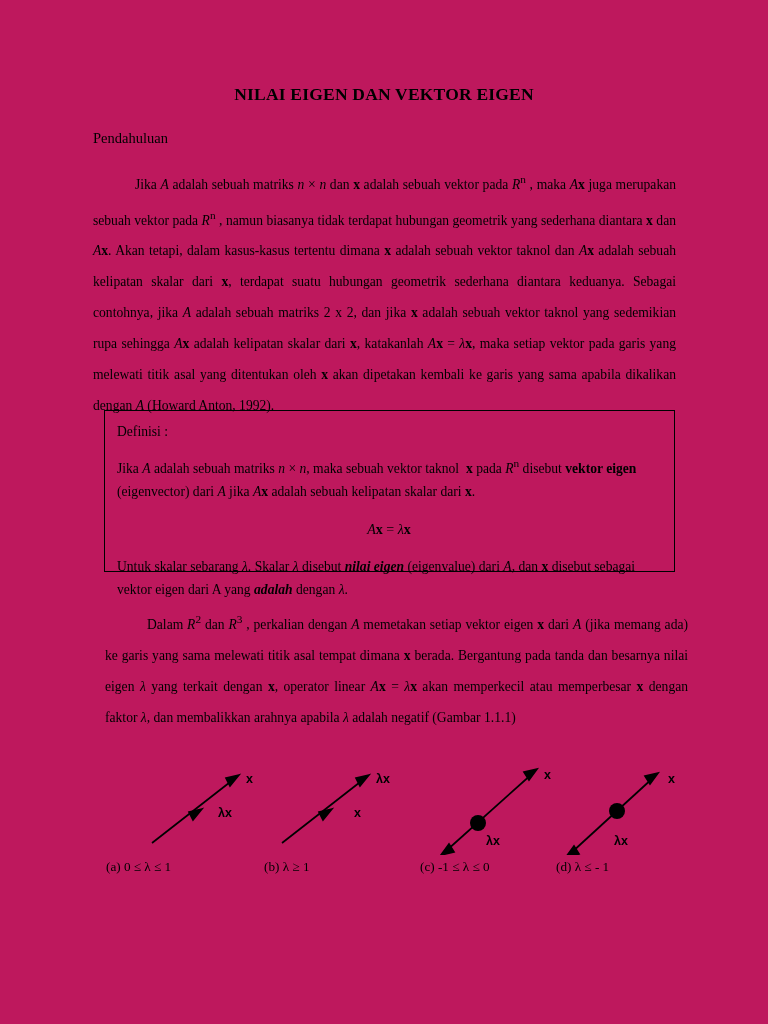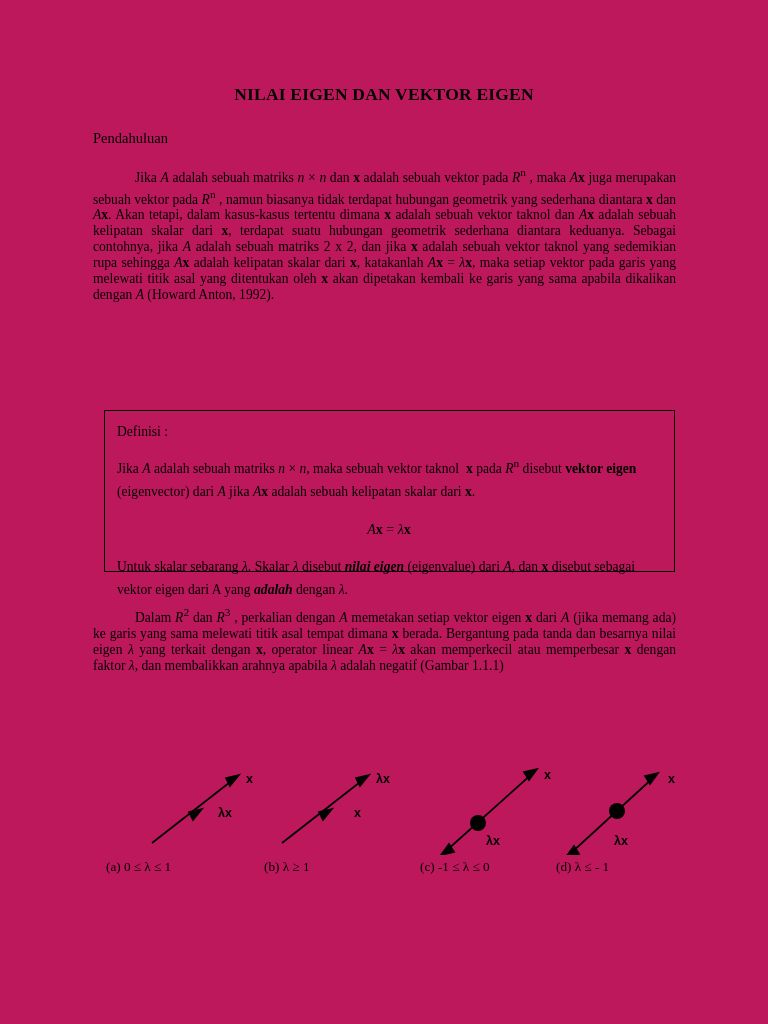--- a/index.html
+++ b/index.html
@@ -41,26 +41,26 @@
     font-size: 14.5px;
     text-align: center;
   }
 
   
   .body-block {
     position: absolute;
     left: 93px;
     width: 583px;
     font-size: 13.6px;
-    line-height: 16px;
+    line-height: 31px;
     text-align: justify;
     text-justify: inter-word;
   }
   .para-1 { top: 164px; }
-  .para-2 { top: 604px; }
+  .para-2 { top: 604px; margin-left: 12px; }
   .body-block p {
     margin: 0;
     text-indent: 42px;
   }
 
   
   .def-box {
     position: absolute;
     left: 104px;
     top: 410px;

